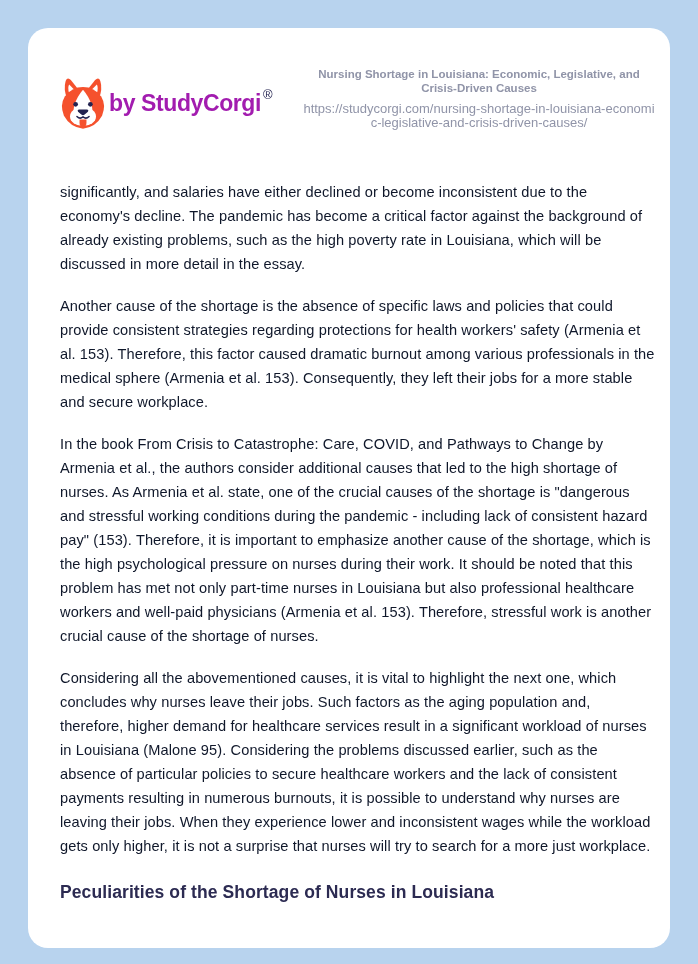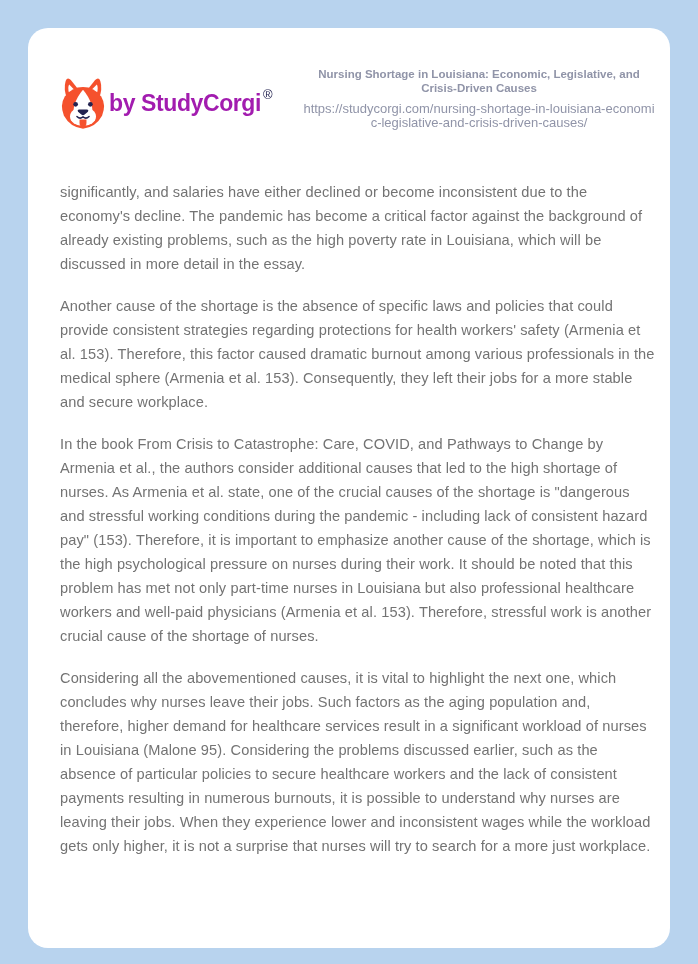--- a/index.html
+++ b/index.html
@@ -62,21 +62,21 @@
     font-weight: 400;
     line-height: 14px;
     color: #9094a8;
     word-break: break-all;
   }
   .article { margin-top: 48px; }
   .article p {
     font-size: 14.6px;
     line-height: 24px;
     letter-spacing: 0.1px;
-    color: #737373;
+    color: #0f172a;
     margin-bottom: 18px;
   }
   .section-heading {
     font-size: 17.5px;
     font-weight: 700;
     color: #2c2b52;
     margin-top: 24px;
     letter-spacing: 0.1px;
   }
 </style>
@@ -122,15 +122,16 @@
       <div class="doc-url">https://studycorgi.com/nursing-shortage-in-louisiana-economic-legislative-and-crisis-driven-causes/</div>
     </div>
 
   </header>
 
   <main class="article">
     <p>significantly, and salaries have either declined or become inconsistent due to the economy's decline. The pandemic has become a critical factor against the background of already existing problems, such as the high poverty rate in Louisiana, which will be discussed in more detail in the essay.</p>
     <p>Another cause of the shortage is the absence of specific laws and policies that could provide consistent strategies regarding protections for health workers' safety (Armenia et al. 153). Therefore, this factor caused dramatic burnout among various professionals in the medical sphere (Armenia et al. 153). Consequently, they left their jobs for a more stable and secure workplace.</p>
     <p>In the book From Crisis to Catastrophe: Care, COVID, and Pathways to Change by Armenia et al., the authors consider additional causes that led to the high shortage of nurses. As Armenia et al. state, one of the crucial causes of the shortage is "dangerous and stressful working conditions during the pandemic - including lack of consistent hazard pay" (153). Therefore, it is important to emphasize another cause of the shortage, which is the high psychological pressure on nurses during their work. It should be noted that this problem has met not only part-time nurses in Louisiana but also professional healthcare workers and well-paid physicians (Armenia et al. 153). Therefore, stressful work is another crucial cause of the shortage of nurses.</p>
     <p>Considering all the abovementioned causes, it is vital to highlight the next one, which concludes why nurses leave their jobs. Such factors as the aging population and, therefore, higher demand for healthcare services result in a significant workload of nurses in Louisiana (Malone 95). Considering the problems discussed earlier, such as the absence of particular policies to secure healthcare workers and the lack of consistent payments resulting in numerous burnouts, it is possible to understand why nurses are leaving their jobs. When they experience lower and inconsistent wages while the workload gets only higher, it is not a surprise that nurses will try to search for a more just workplace.</p>
+    <h2 class="section-heading">Peculiarities of the Shortage of Nurses in Louisiana</h2>
   </main>
 
 </div>
 
 </body></html>

